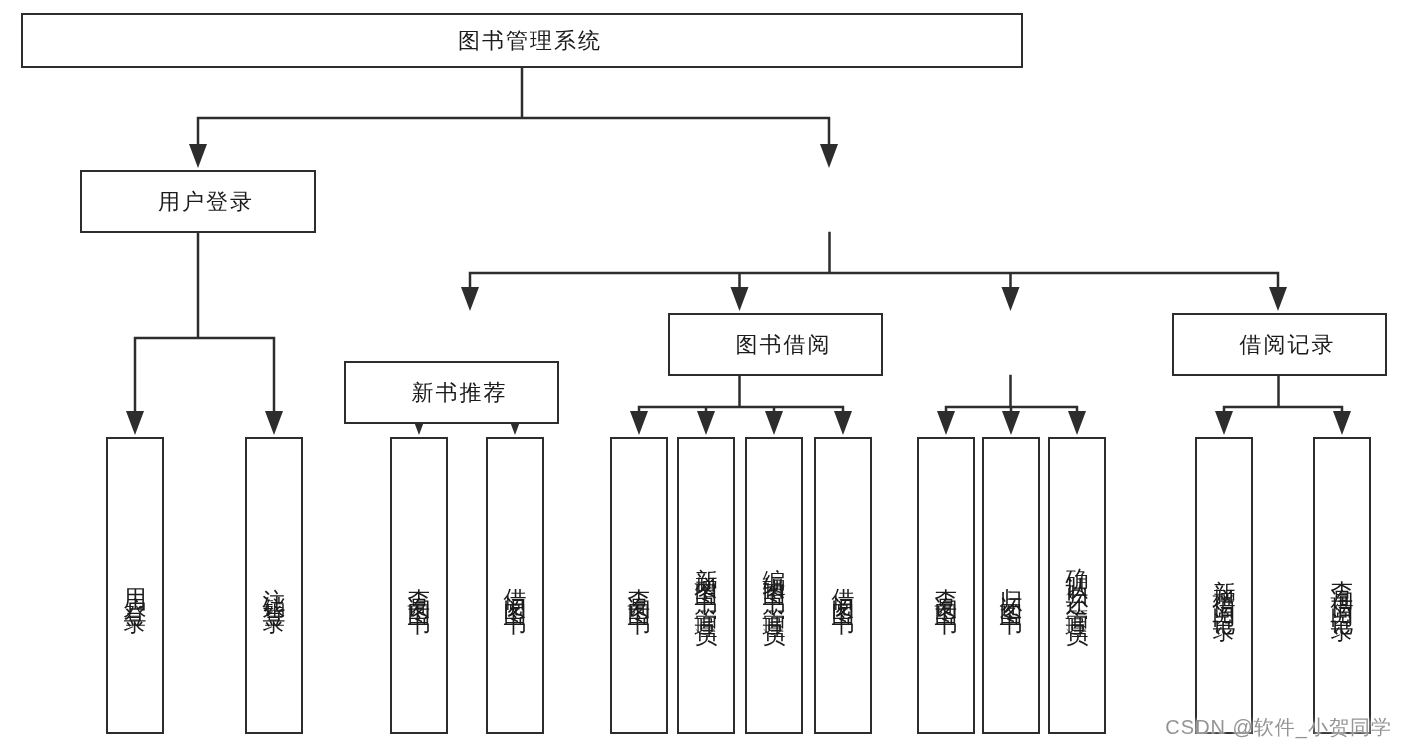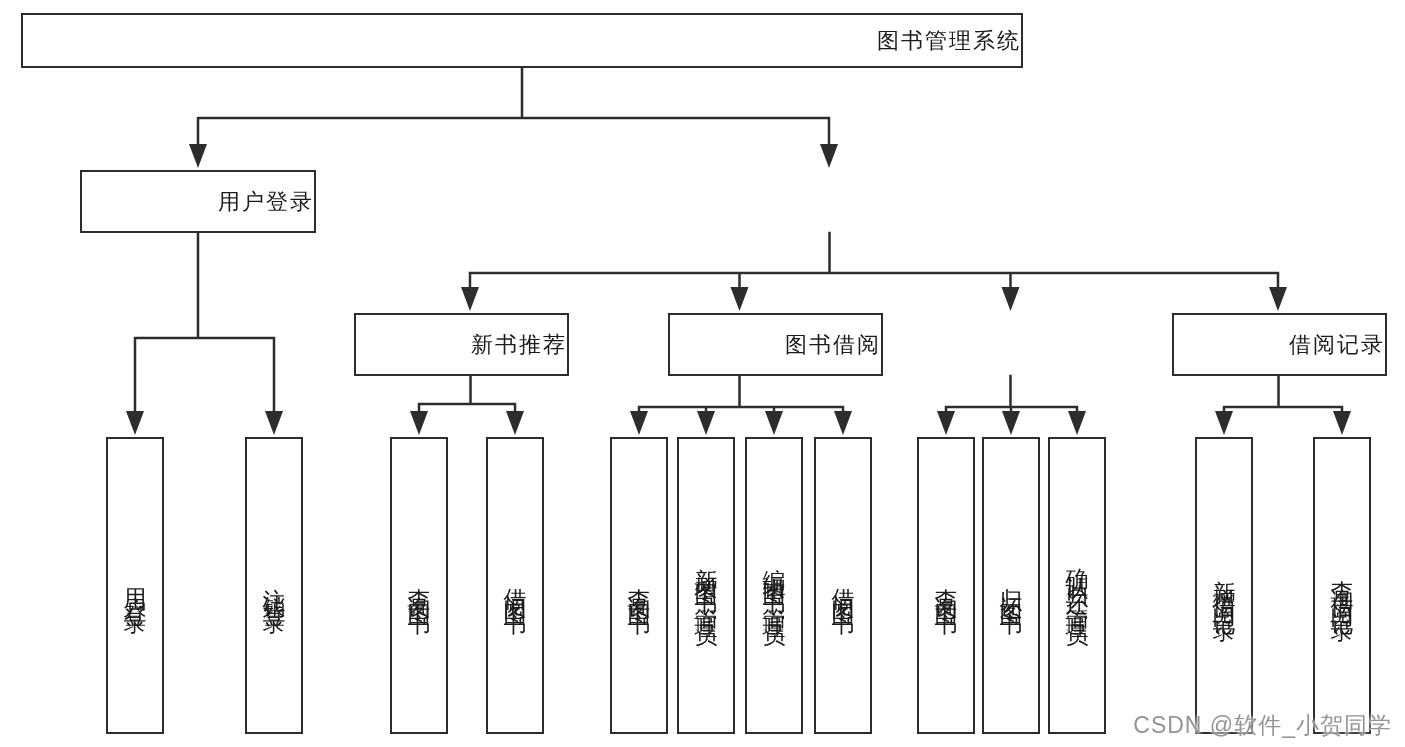--- a/index.html
+++ b/index.html
@@ -17,31 +17,31 @@
     left: 0; top: 0;
     width: 1405px; height: 747px;
   }
   .node {
     position: absolute;
     box-sizing: border-box;
     border: 2.5px solid #2d2d2d;
     background: #ffffff;
     display: flex;
     align-items: center;
-    justify-content: flex-end;
+    justify-content: center;
     font-size: 22px;
     letter-spacing: 2px;
     color: #1b1b1b;
     padding-left: 16px;
   }
   .node.root   { left: 21px;  top: 13px;  width: 1002px; height: 55px; }
   .node.lvl2a  { left: 80px;  top: 170px; width: 236px;  height: 63px; }
   .node.lvl2b  { left: 712px; top: 170px; width: 235px;  height: 63px; }
   .node.lvl3   { top: 313px; height: 63px; width: 215px; }
-  .node.l3-1 { left: 354px; }
+  .node.l3-1 { left: 344px; margin-top: 48px; }
   .node.l3-2 { left: 632px; margin-left: 36px; }
   .node.l3-3 { left: 903px; }
   .node.l3-4 { left: 1172px; }
   .leaf {
     position: absolute;
     top: 437px;
     height: 297px;
     width: 58px;
     box-sizing: border-box;
     border: 2.5px solid #2d2d2d;
@@ -63,21 +63,21 @@
   .lf-g1a { left: 106px; }  .lf-g1b { left: 245px; }
   .lf-g2a { left: 390px; }  .lf-g2b { left: 486px; }
   .lf-g3a { left: 610px; }  .lf-g3b { left: 677px; }
   .lf-g3c { left: 745px; }  .lf-g3d { left: 814px; }
   .lf-g4a { left: 917px; }  .lf-g4b { left: 982px; }  .lf-g4c { left: 1048px; }
   .lf-g5a { left: 1195px; } .lf-g5b { left: 1313px; }
   .watermark {
     position: absolute;
     right: 13px;
     bottom: 6px;
-    font-size: 23px;
+    font-size: 20px;
     letter-spacing: 1px;
     color: #949494;
     text-shadow: 0 0 3px #ffffff, 0 0 5px #ffffff;
     white-space: nowrap;
   }
 </style>
 </head>
 <body>
 
 <div class="canvas">

